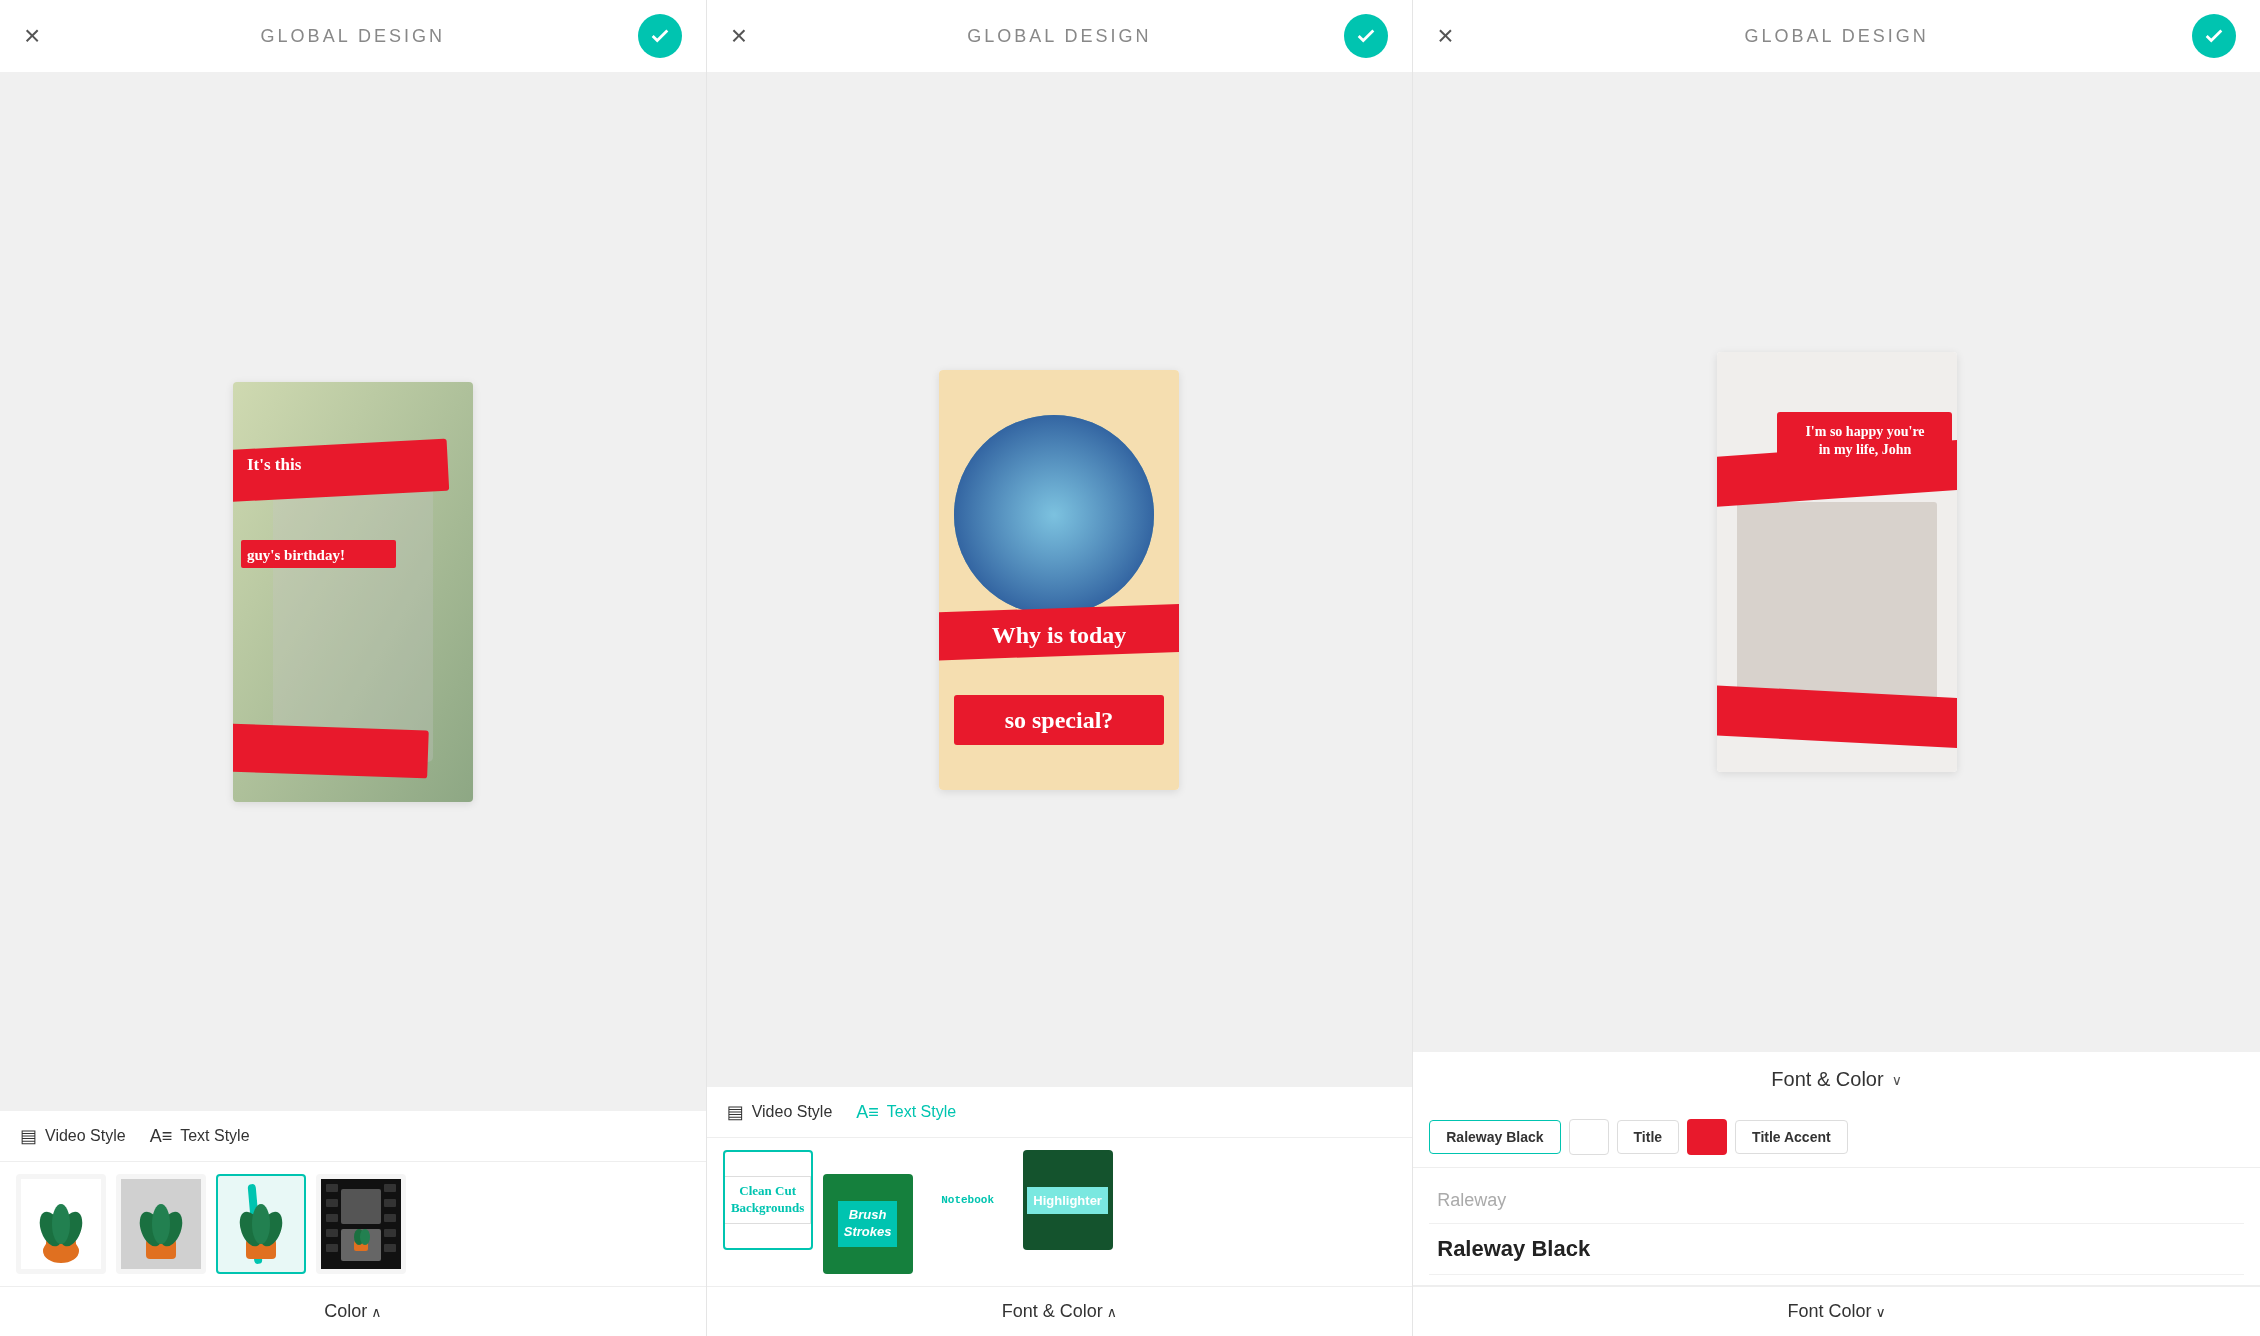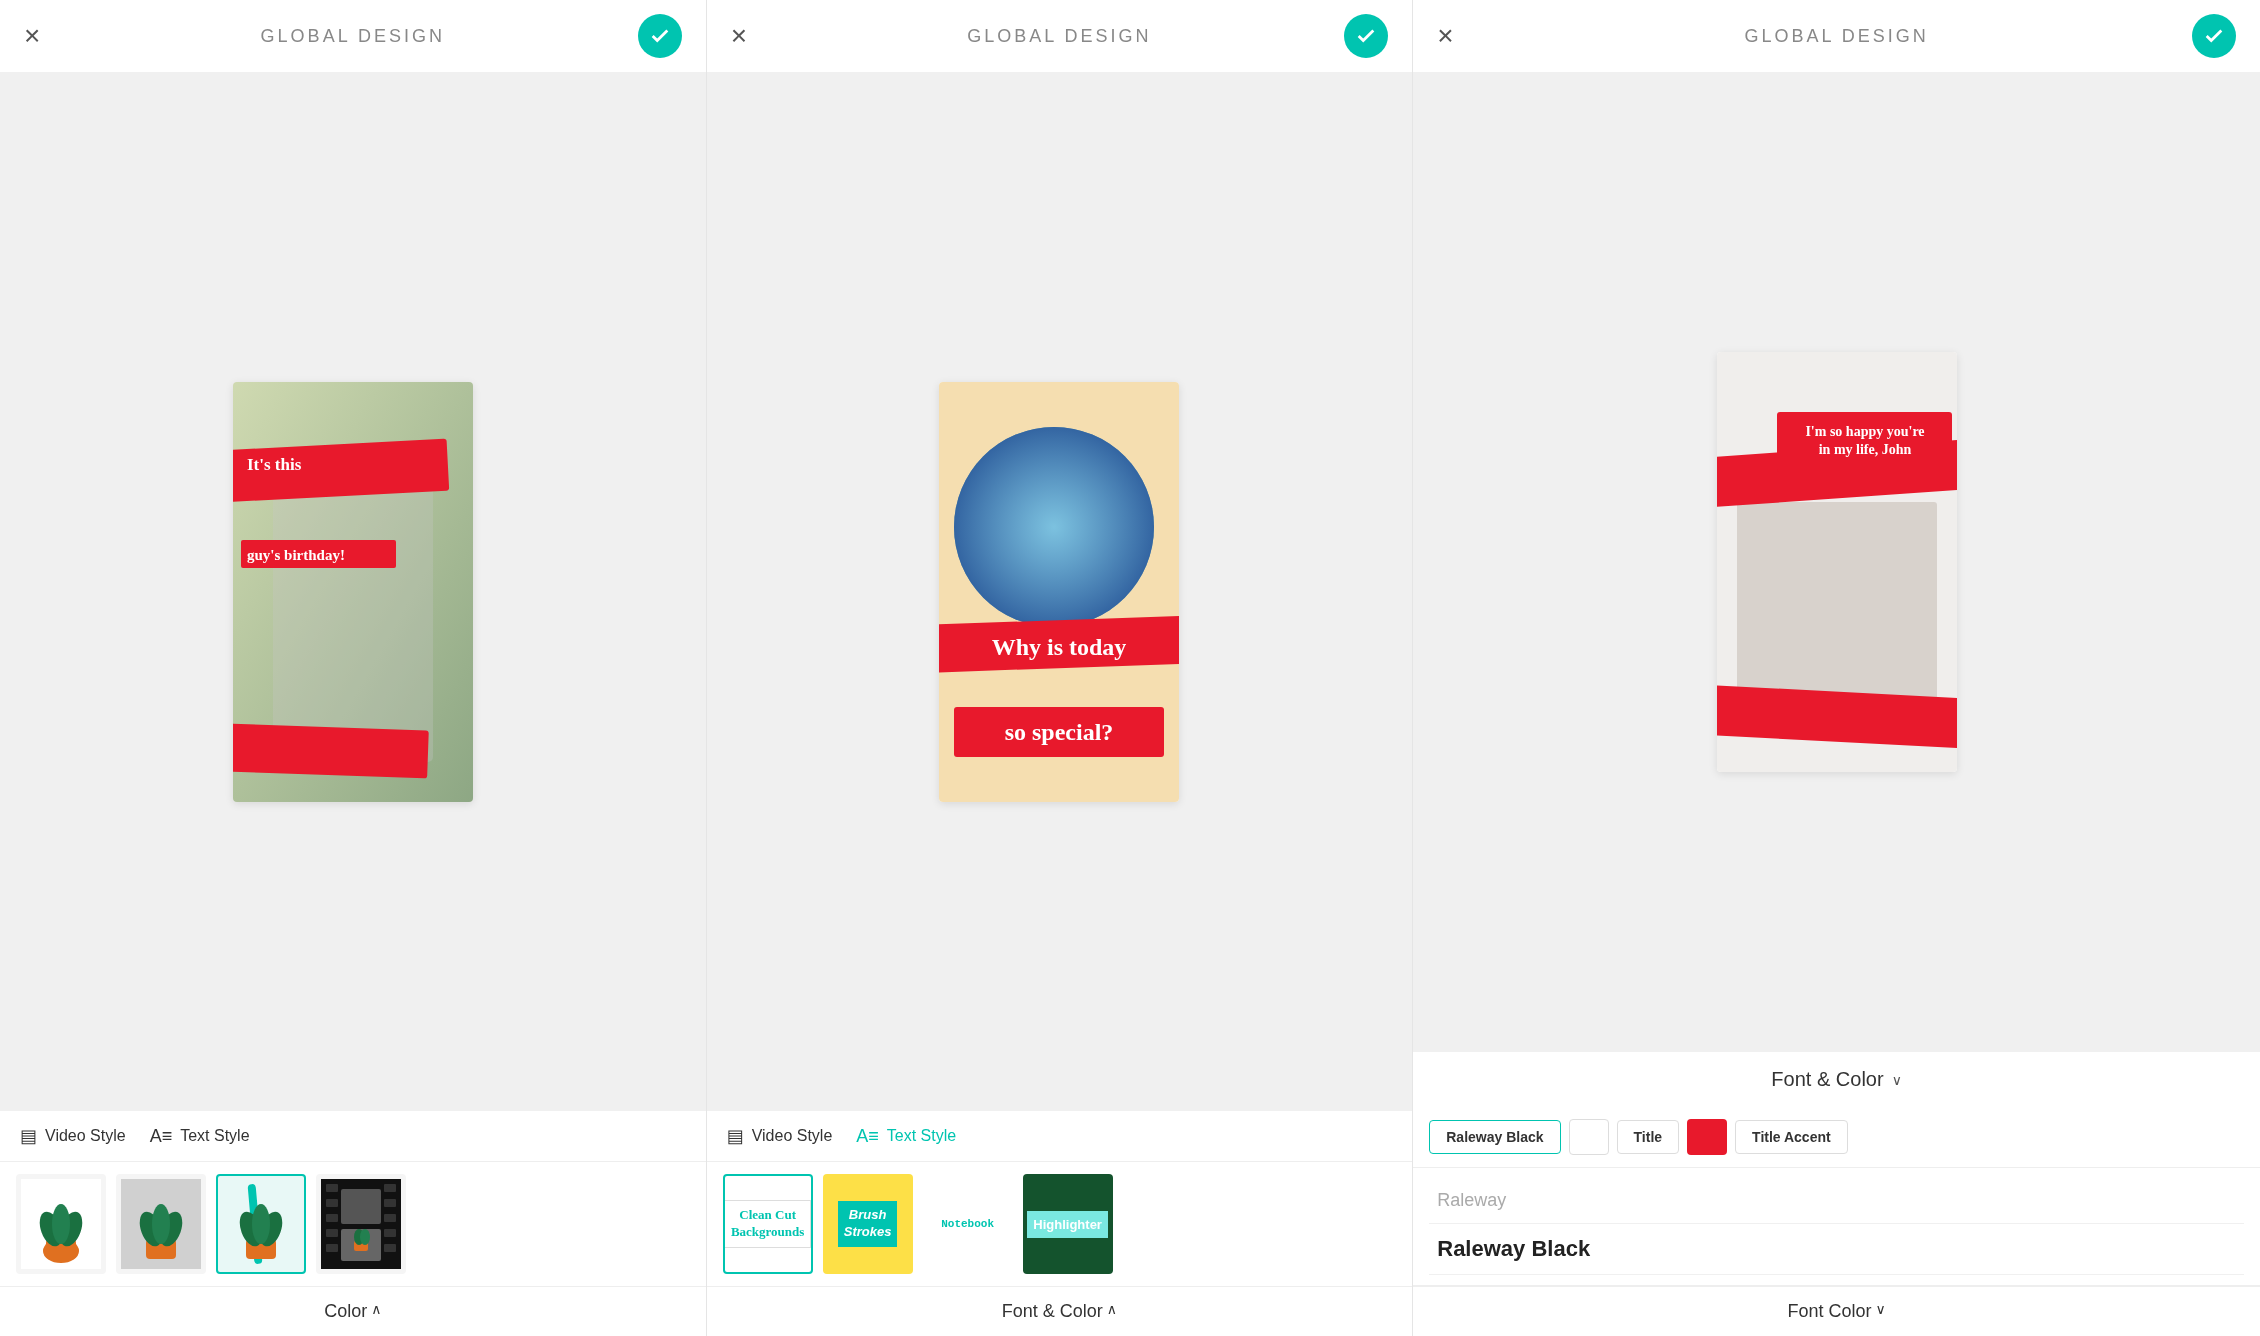--- a/index.html
+++ b/index.html
@@ -232,20 +232,21 @@
     }
 
     .panel-section-divider {
       height: 1px;
       background: #eee;
       margin: 0;
     }
 
     .bottom-label {
       display: flex;
+      align-items: center;
       justify-content: center;
       gap: 4px;
       padding: 14px;
       font-size: 18px;
       color: #333;
       cursor: pointer;
       border-top: 1px solid #eee;
     }
     .bottom-label .chevron-up { font-size: 14px; }
   </style>
@@ -415,21 +416,21 @@
         <span class="tab-icon" style="color:#00c4b0;">A≡</span>
         <span style="color:#00c4b0;">Text Style</span>
       </div>
     </div>
 
     <div class="thumb-strip">
       <div class="thumb-item selected" style="background:white;font-family:Liberation Serif, serif;">
         <div class="text-thumb clean-cut" style="color:#00c4b0; font-size:13px; font-weight:700; text-align:center; line-height:1.3;">Clean Cut
 Backgrounds</div>
       </div>
-      <div class="thumb-item" style="background:#fde047;">
+      <div class="thumb-item" style="background:#15803d;margin-top:24px;">
         <div class="text-thumb brush-strokes" style="color:white; font-size:13px; font-weight:700; font-style:italic; text-align:center; line-height:1.3;">Brush<br>Strokes</div>
       </div>
       <div class="thumb-item" style="background:white;">
         <div class="text-thumb notebook" style="color:#00c4b0; font-family: 'Courier New', monospace; font-size:11px;">Notebook</div>
       </div>
       <div class="thumb-item" style="background:#14532d;">
         <div class="text-thumb highlighter" style="color:white; font-size:13px; font-weight:700;">Highlighter</div>
       </div>
     </div>
 

